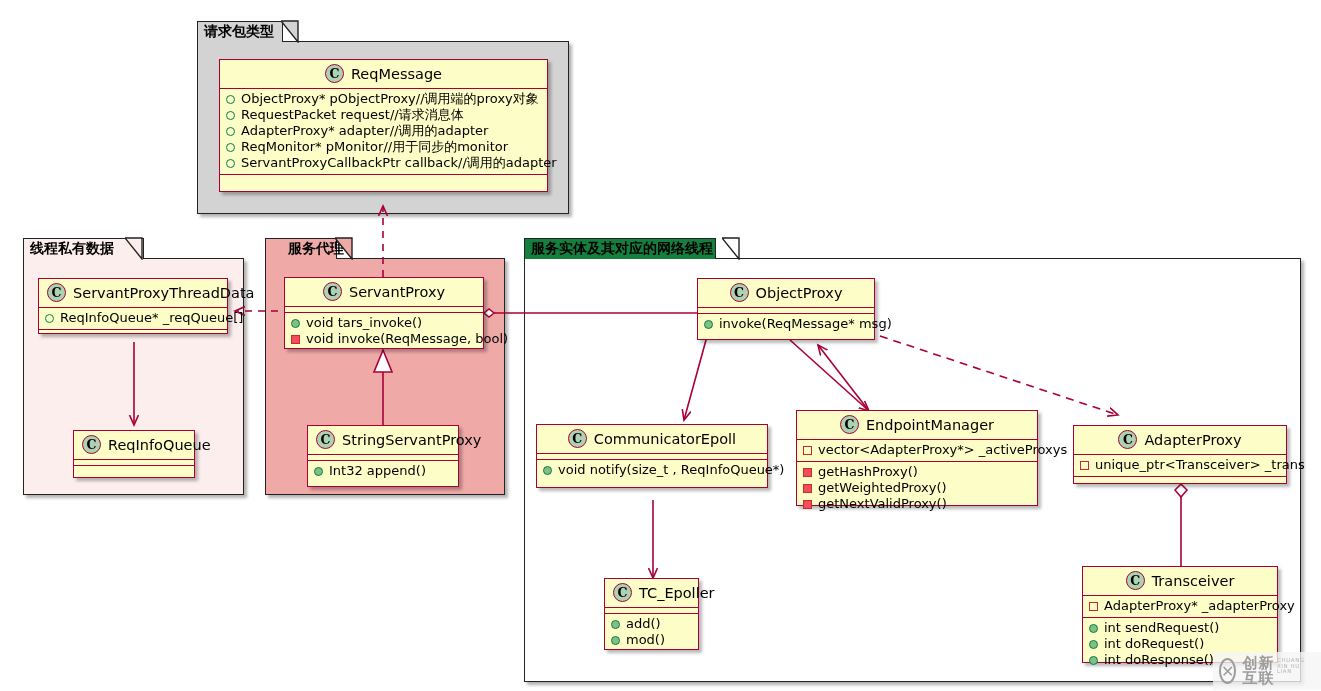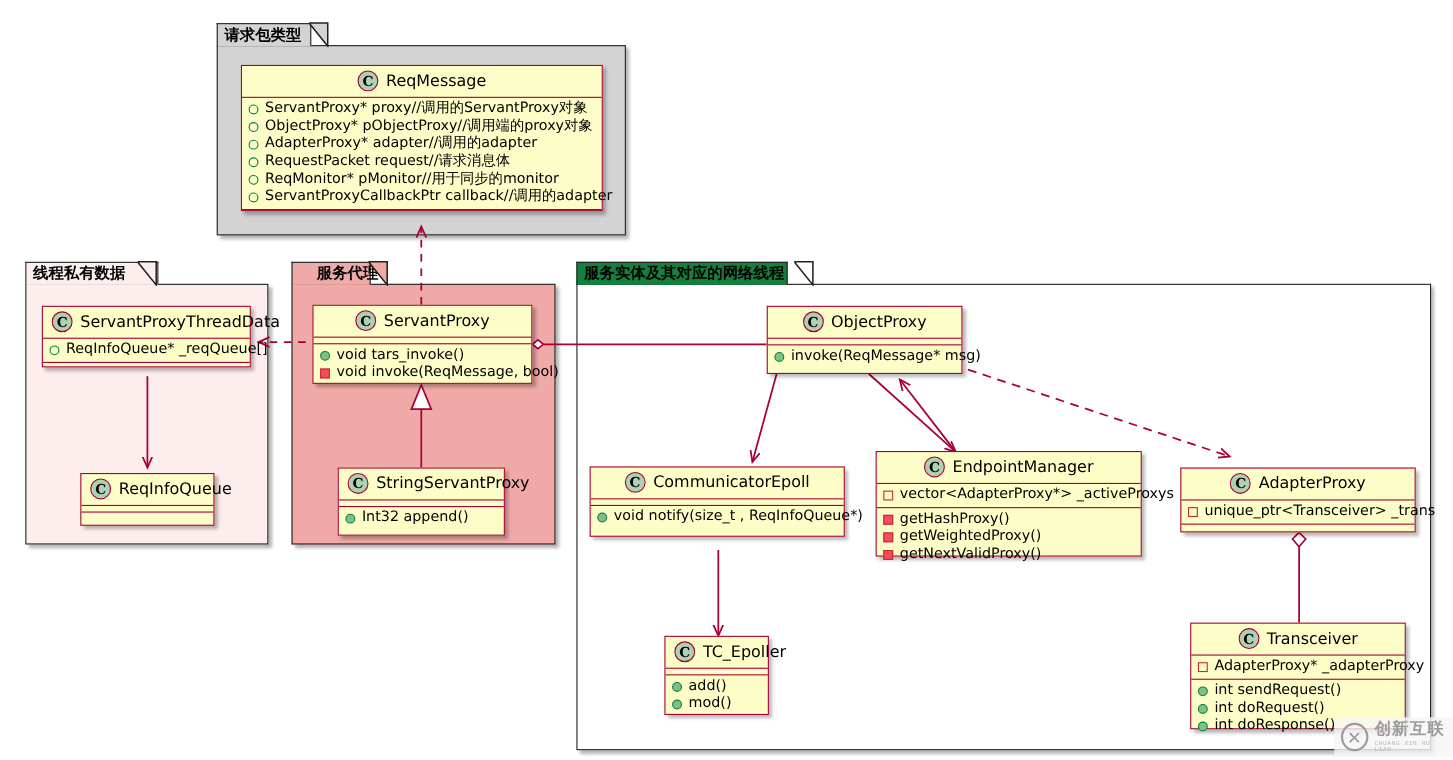--- a/index.html
+++ b/index.html
@@ -123,21 +123,21 @@
   }
   .wm-logo {
     width: 26px; height: 26px;
     border: 2px solid #9c9c9c;
     border-radius: 50%;
     display: flex; align-items: center; justify-content: center;
     font-size: 16px; font-weight: bold; color: #9c9c9c;
     font-family: "DejaVu Sans", "Liberation Sans", sans-serif;
     box-sizing: border-box;
   }
-  .wm-txt { display: flex; flex-direction: column; line-height: 1; font-family: Liberation Mono, monospace; }
+  .wm-txt { display: flex; flex-direction: row; line-height: 1; }
   .wm-cn { font-size: 15px; color: #9c9c9c; font-weight: bold; letter-spacing: 1px; }
   .wm-en { font-size: 5.5px; color: #b5b5b5; letter-spacing: 0.6px; margin-top: 2px; }
 </style>
 </head>
 <body>
 
 <div id="canvas">
 
   <svg width="1321" height="691" style="position:absolute;left:0;top:0;z-index:4;">
     <defs>
@@ -218,33 +218,29 @@
 
   <div class="cls" style="left:219px; top:59px; width:329px; height:133px;">
     <div class="cls-title">
       <span class="c-badge">C</span>
       <span>ReqMessage</span>
     </div>
     <div class="cls-sep"></div>
     <div class="cls-compart">
       <div class="member">
           <span class="vis pub-field"></span>
-          <span>ServantProxy* proxy//调用的ServantProxy对象</span>
-        </div>
-      <div class="member">
-          <span class="vis pub-field"></span>
           <span>ObjectProxy*  pObjectProxy//调用端的proxy对象</span>
         </div>
       <div class="member">
           <span class="vis pub-field"></span>
+          <span>RequestPacket request//请求消息体</span>
+        </div>
+      <div class="member">
+          <span class="vis pub-field"></span>
           <span>AdapterProxy* adapter//调用的adapter</span>
-        </div>
-      <div class="member">
-          <span class="vis pub-field"></span>
-          <span>RequestPacket request//请求消息体</span>
         </div>
       <div class="member">
           <span class="vis pub-field"></span>
           <span>ReqMonitor* pMonitor//用于同步的monitor</span>
         </div>
       <div class="member">
           <span class="vis pub-field"></span>
           <span>ServantProxyCallbackPtr callback//调用的adapter</span>
         </div>
     </div>

